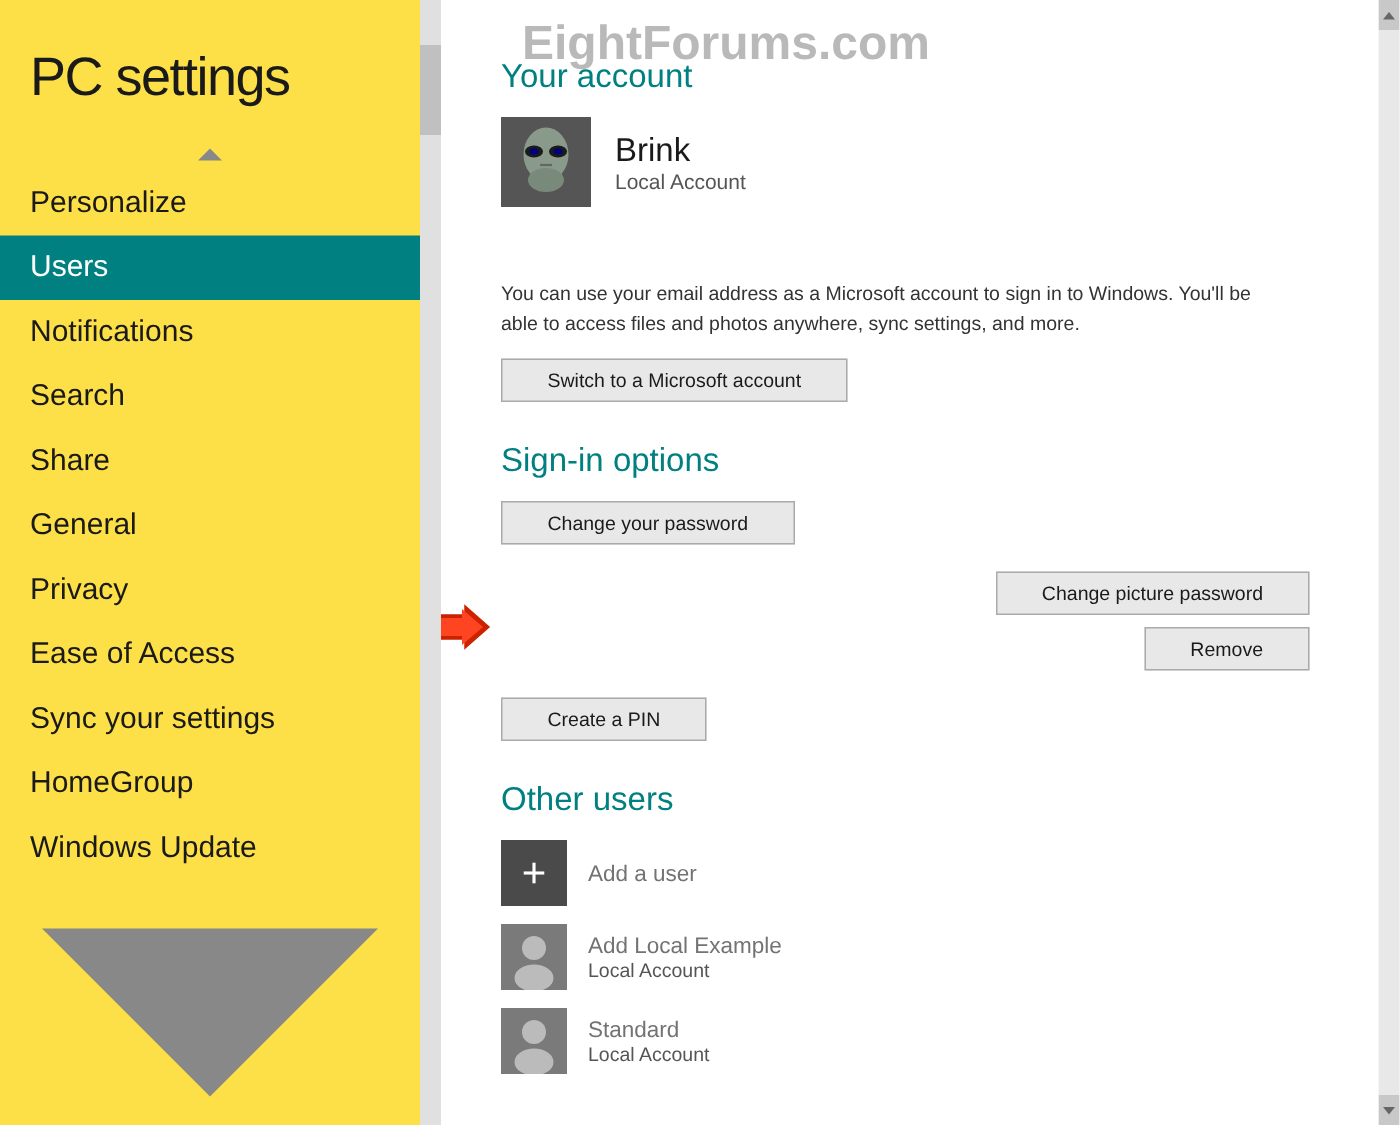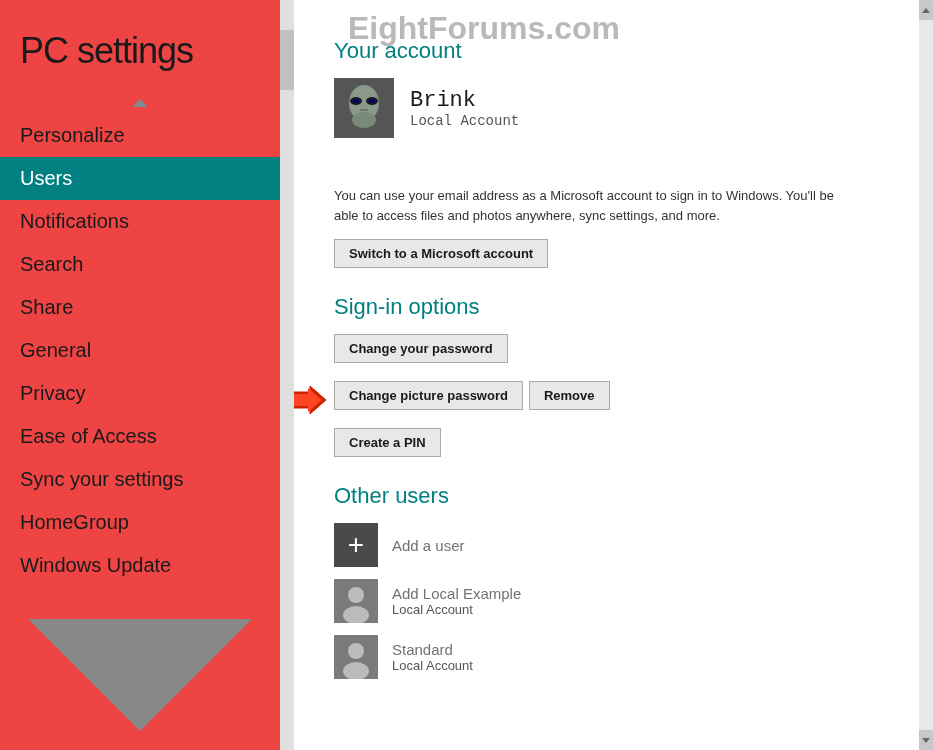--- a/index.html
+++ b/index.html
@@ -10,21 +10,21 @@
       height: 750px;
       overflow: hidden;
       display: flex;
       flex-direction: row;
     }
 
     
     .sidebar {
       width: 280px;
       min-width: 280px;
-      background: #ef4444;
+      background: #fde047;
       display: flex;
       flex-direction: column;
       padding-top: 20px;
       position: relative;
     }
 
     .sidebar-title {
       font-size: 36px;
       font-weight: 200;
       color: #1a1a1a;
@@ -123,21 +123,20 @@
       font-weight: 300;
       color: #008080;
       margin-bottom: 14px;
       margin-top: 11px;
     }
 
     .account-row {
       display: flex;
       align-items: center;
       margin-bottom: 12px;
-      font-family: Liberation Mono, monospace;
     }
 
     .avatar {
       width: 60px;
       height: 60px;
       background: #888;
       margin-right: 16px;
       flex-shrink: 0;
       overflow: hidden;
       display: flex;
@@ -165,40 +164,40 @@
       font-size: 13px;
       color: #333;
       line-height: 1.5;
       margin-bottom: 14px;
       max-width: 520px;
       margin-top: 48px;
     }
 
     .btn {
       display: inline-block;
-      padding: 6px 14px;
+      padding: 6px 30px;
       font-size: 13px;
       background: #e8e8e8;
       border: 1px solid #aaa;
       color: #1a1a1a;
       cursor: pointer;
       margin-right: 6px;
       margin-bottom: 8px;
-      font-weight: bold;
     }
 
     .section-divider {
       margin: 18px 0 14px 0;
     }
 
     .sign-in-options-row {
       display: flex;
       align-items: flex-end;
       margin-bottom: 10px;
       position: relative;
+      flex-direction: column;
     }
 
     .arrow-indicator {
       position: absolute;
       left: -50px;
       top: 50%;
       transform: translateY(-50%);
       display: flex;
       align-items: center;
     }

